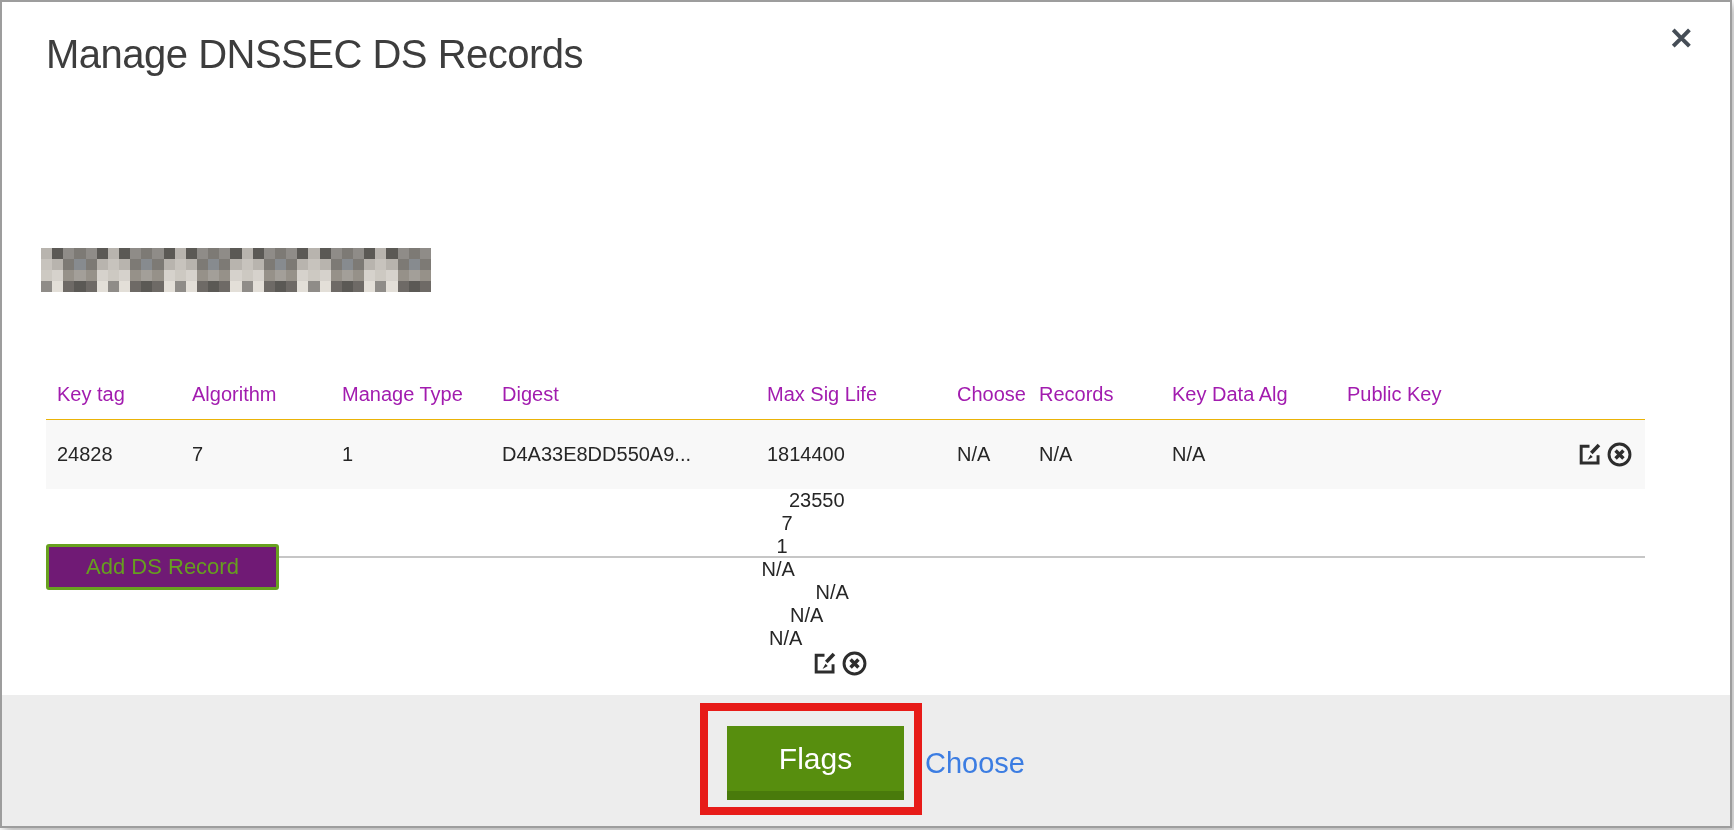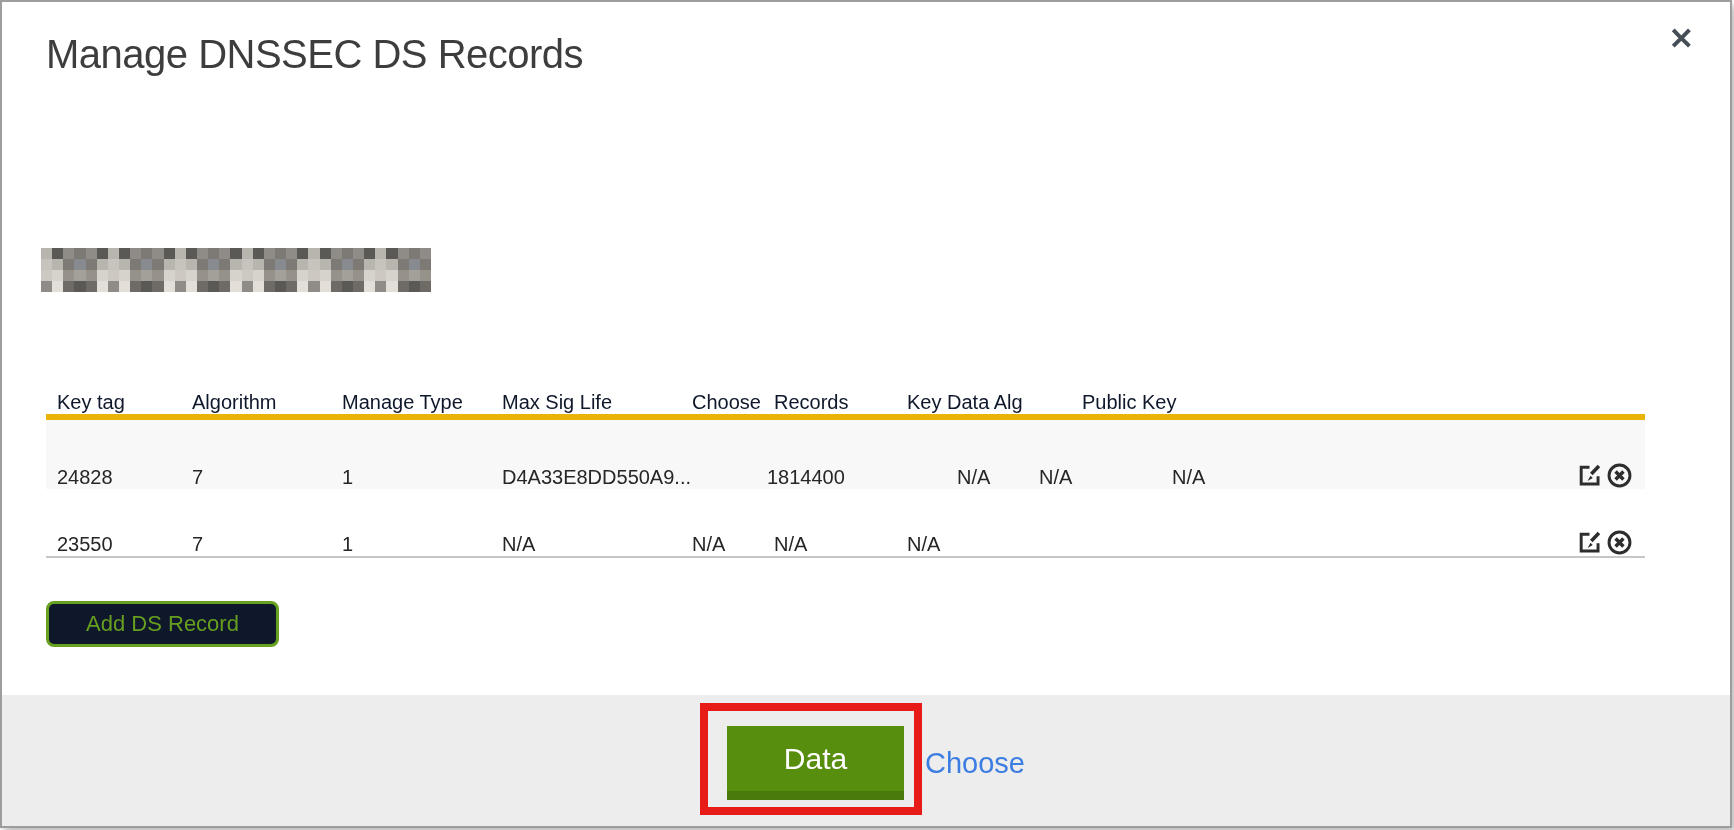--- a/index.html
+++ b/index.html
@@ -38,40 +38,40 @@
   .instruction {
     position:absolute; left:44px; top:289px;
     font-size:24px; color:#2e2e2e;
   }
 
   .ds-table {
     position:absolute; left:44px; top:368px;
     width:1599px; font-size:20px; color:#262626;
   }
   .t-head {
-    display:flex; align-items:flex-end; height:50px;
-    border-bottom:6px solid #eab308; color:#0f172a;
-  }
-  .t-row { display:flex; align-items:flex-end; height:69px; }
+    display:flex; align-items:center; height:50px;
+    border-bottom:1px solid #eab308; color:#a21caf;
+  }
+  .t-row { display:flex; align-items:center; height:69px; }
   .t-row.striped { background:#f8f8f8; }
-  .t-row.last { border-bottom:2px solid #c6c6c6; }
+  .t-row.last { border-bottom:2px solid #c6c6c6;flex-direction:column; }
   .cell { padding-left:11px; flex:none; white-space:nowrap; overflow:hidden; }
   .c0 { width:135px; } .c1 { width:150px; } .c2 { width:160px; }
   .c3 { width:265px; } .c4 { width:190px; } .c5 { width:82px; }
   .c6 { width:133px; } .c7 { width:175px; } .c8 { width:160px; }
   .c-actions {
     flex:1; display:flex; justify-content:flex-end; align-items:center;
     gap:3px; padding-right:12px;
   }
   .icon-btn { display:inline-flex; cursor:pointer; }
 
   .add-btn {
-    position:absolute; left:44px; top:599px;
+    position:absolute; left:44px; top:542px;
     width:233px; height:46px;
-    background:#0f172a; border:3px solid #68a120; border-radius:8px;
+    background:#701a75; border:3px solid #68a120; border-radius:3px;
     color:#669e20; font-size:22px;
     display:flex; align-items:center; justify-content:center;
     cursor:pointer;
   }
 
   .footer {
     position:absolute; left:0; top:693px; bottom:0; width:100%;
     background:#ededed;
   }
 
@@ -247,20 +247,21 @@
       <span style="background: rgb(91, 89, 85);"></span>
       <span style="background: rgb(110, 106, 102);"></span>
     </div>
 
 
   <div class="ds-table">
     <div class="t-head">
       <div class="cell c0">Key tag</div>
       <div class="cell c1">Algorithm</div>
       <div class="cell c2">Manage Type</div>
+      <div class="cell c3">Digest</div>
       <div class="cell c4">Max Sig Life</div>
       <div class="cell c5">Choose</div>
       <div class="cell c6">Records</div>
       <div class="cell c7">Key Data Alg</div>
       <div class="cell c8">Public Key</div>
       <div class="c-actions"></div>
     </div>
 
     <div class="t-row striped">
       <div class="cell c0">24828</div>
@@ -315,17 +316,17 @@
       </div>
     </div>
   </div>
 
   <div class="add-btn">Add DS Record</div>
 
   <div class="footer"></div>
 
   <div class="annotation-rect"></div>
 
-  <button class="save-btn">Data</button>
+  <button class="save-btn">Flags</button>
 
   <a class="cancel-link">Choose</a>
 
 </div>
 
 </body></html>

